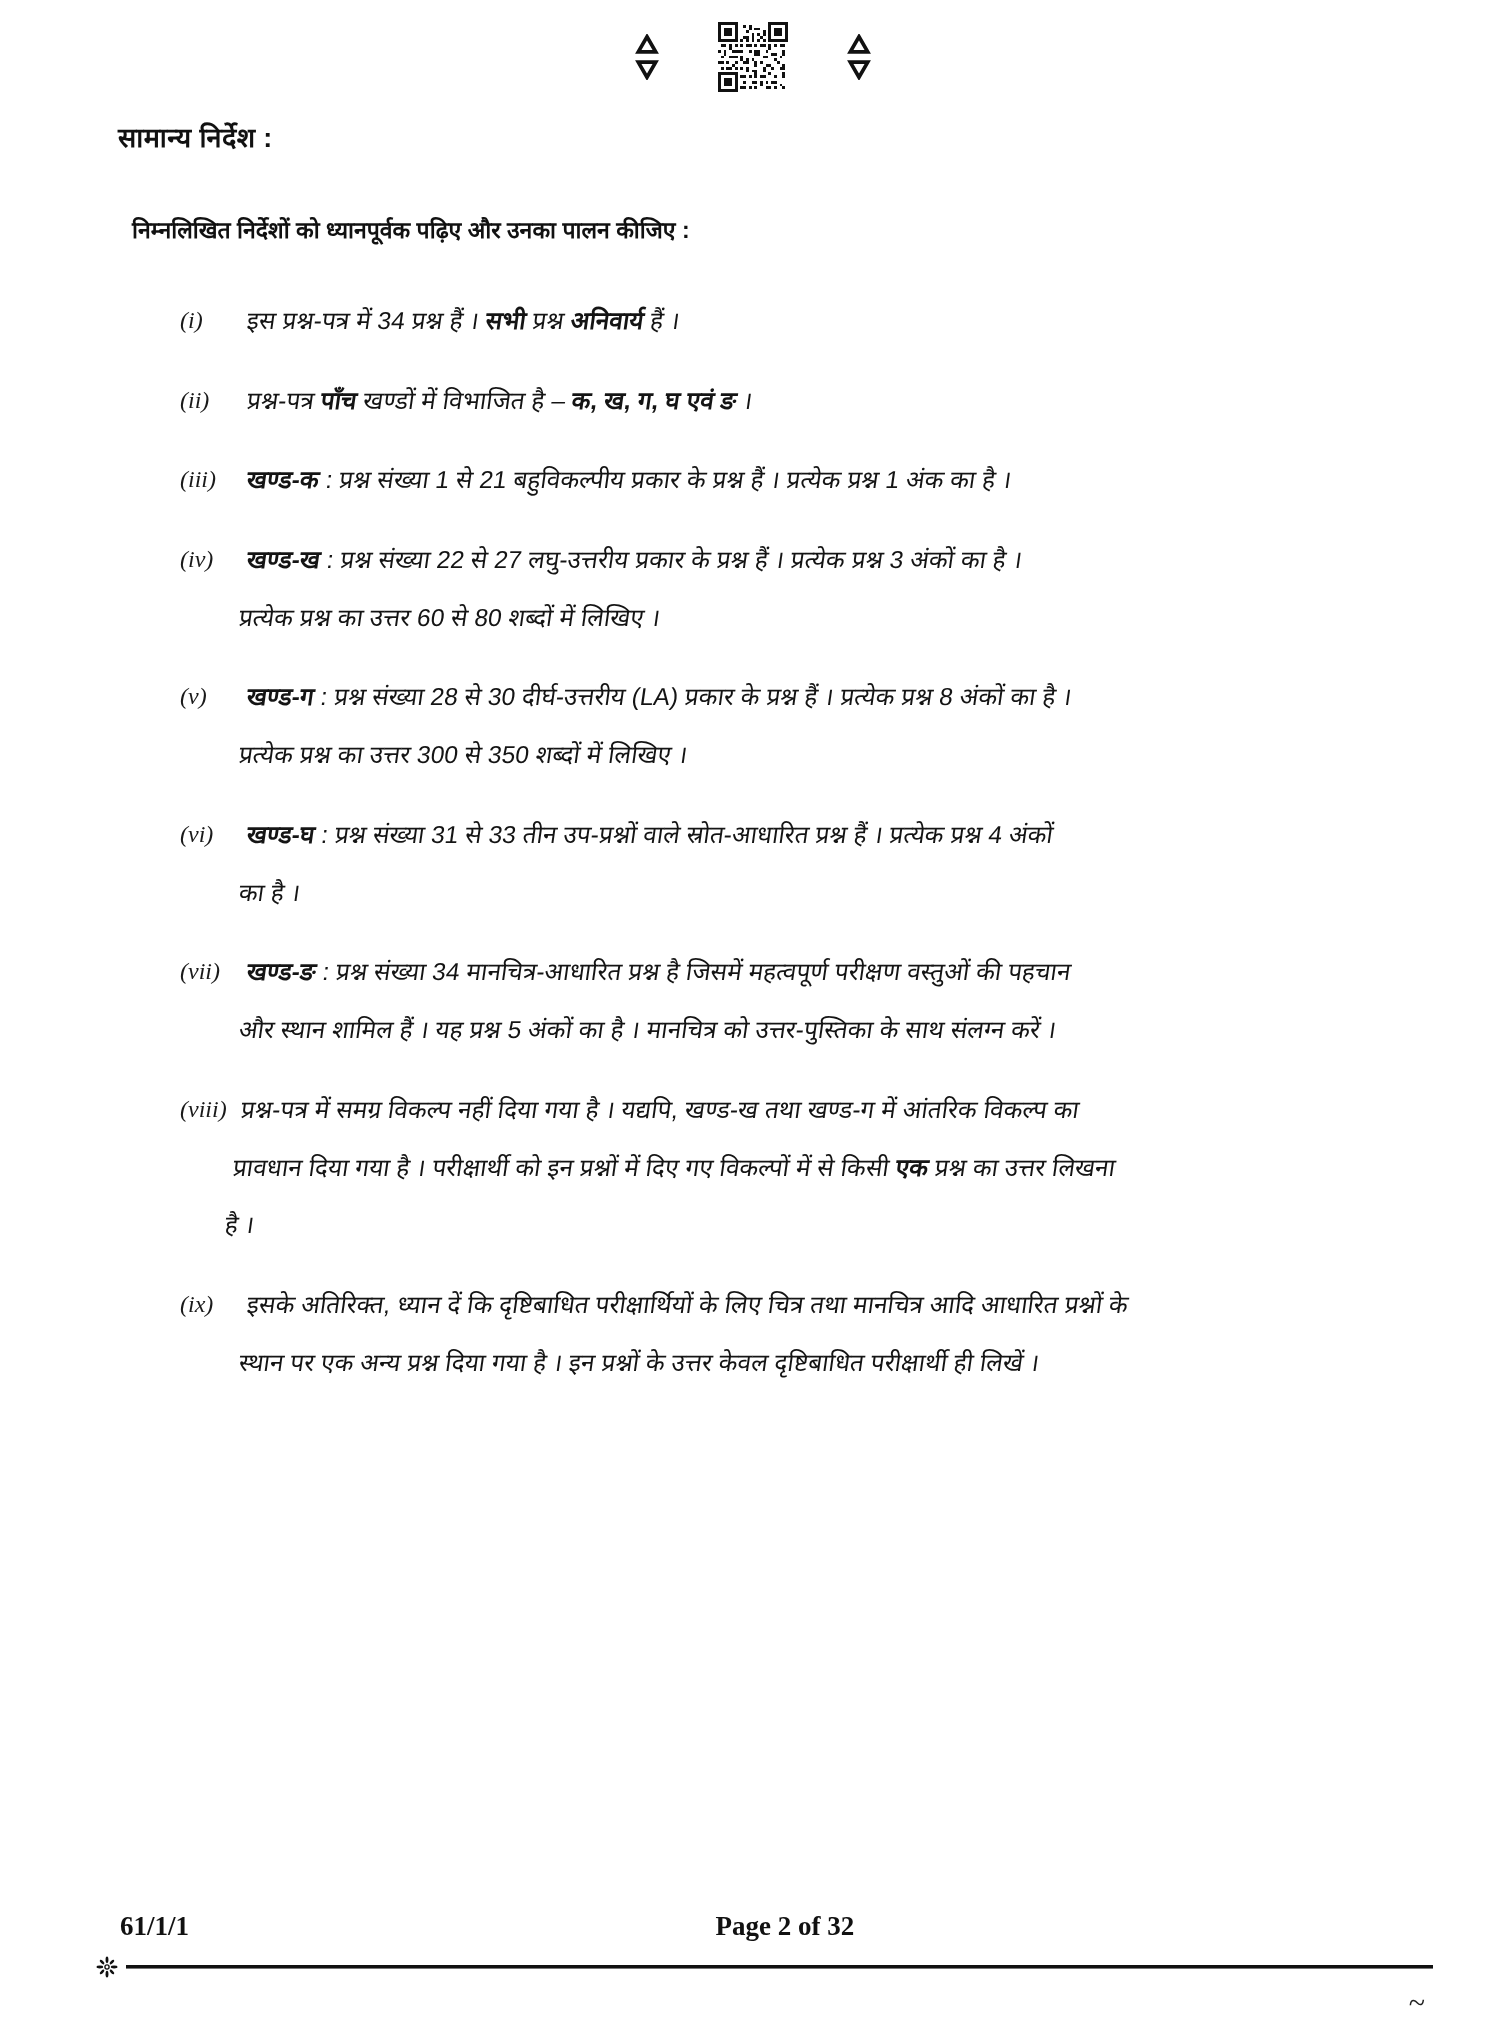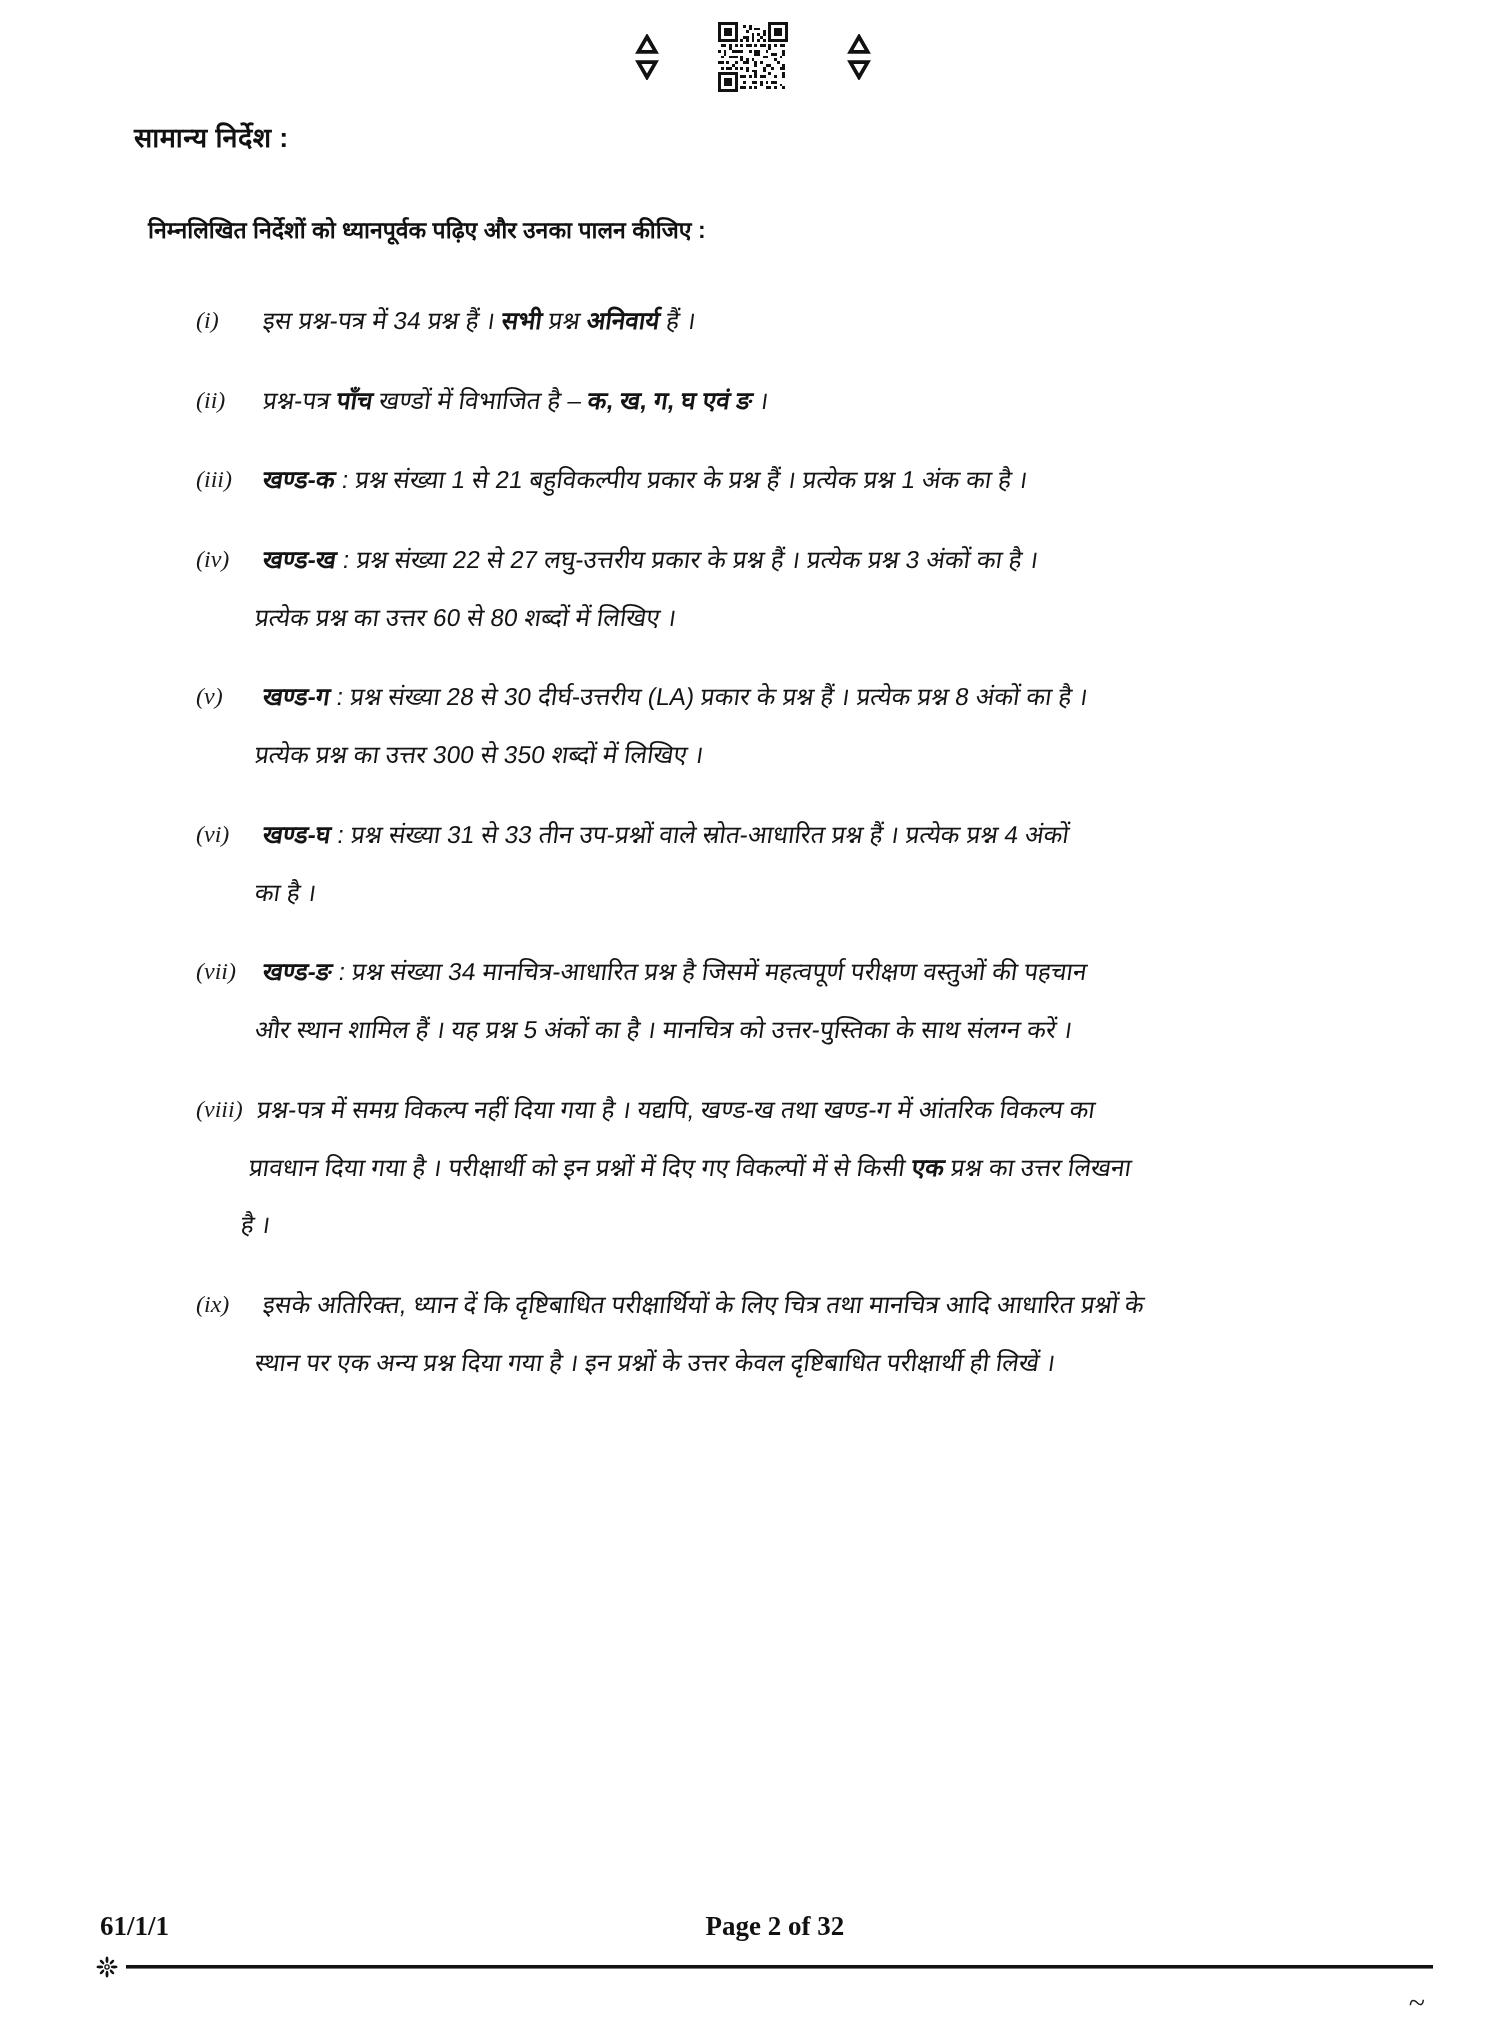--- a/index.html
+++ b/index.html
@@ -40,21 +40,20 @@
     flex:0 0 auto;
     image-rendering:pixelated;
   }
 
   
   .content{
     position:absolute;
     top:118px;
     left:118px;
     right:100px;
-    margin-left:16px;
   }
 
   .gen-title{
     font-weight:bold;
     font-size:27px;
     letter-spacing:.4px;
     margin:0 0 58px 0;
     font-family:"Liberation Sans","DejaVu Sans",sans-serif;
   }
   .sub-title{
@@ -109,20 +108,21 @@
     left:100px;right:72px;
     bottom:56px;
   }
   .footer-row{
     display:flex;
     align-items:flex-start;
     position:relative;
     font-family:"Liberation Serif","DejaVu Serif",serif;
     font-weight:bold;
     font-size:27px;
+    margin-left:20px;
   }
   .footer-code{flex:0 0 auto;}
   .footer-page{
     position:absolute;
     left:50%;
     transform:translateX(-44%);
     white-space:nowrap;
   }
   .rule-wrap{
     position:relative;

